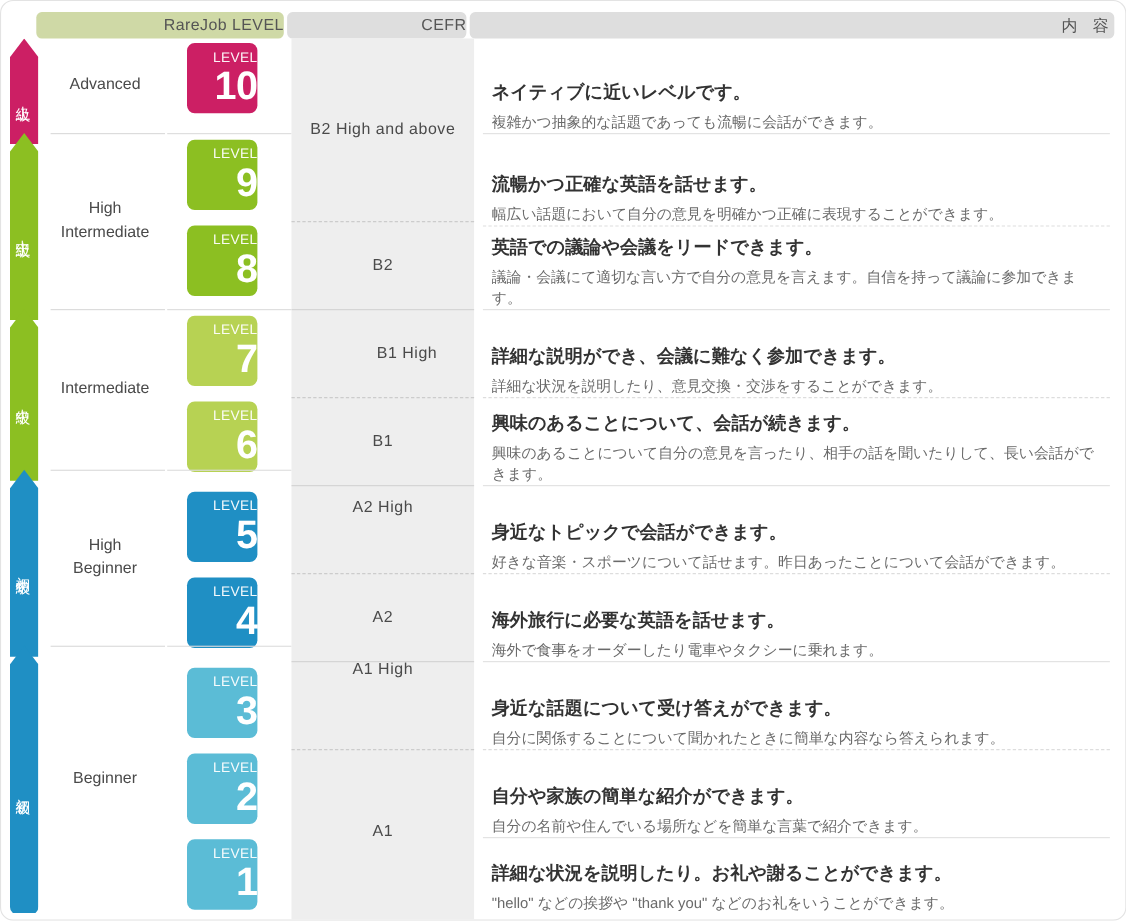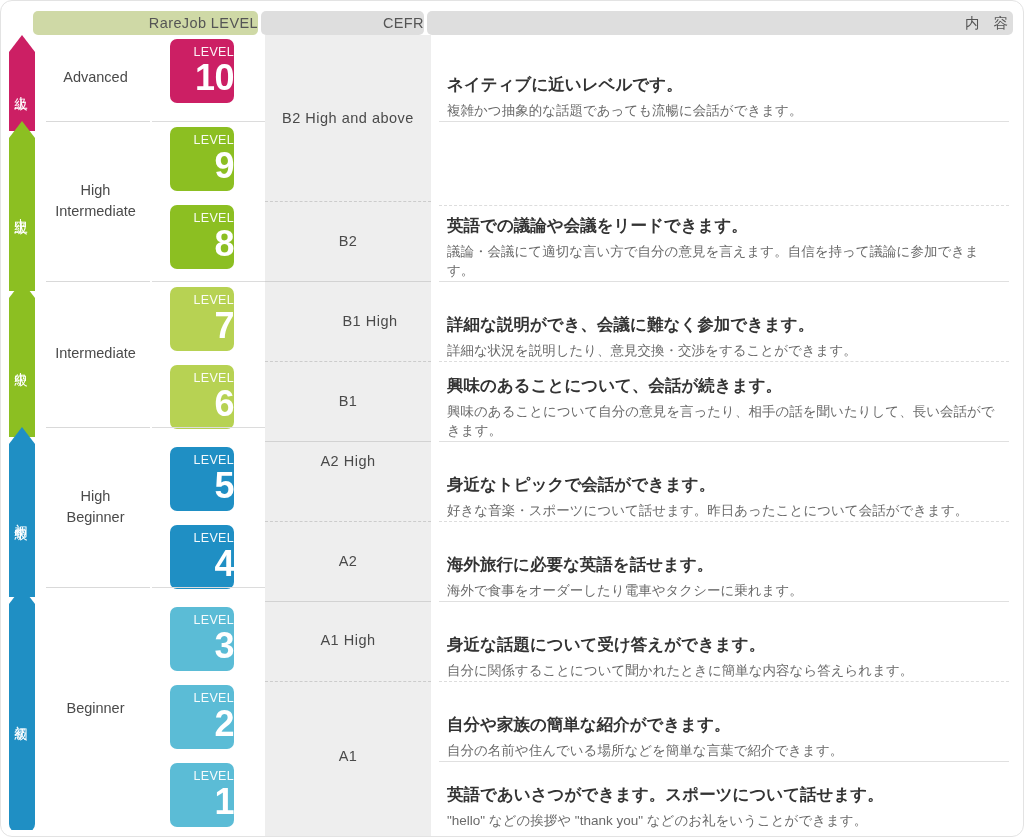--- a/index.html
+++ b/index.html
@@ -326,40 +326,44 @@
         </div>
         <div class="cefr-cell" style="top: 326px; height: 80px;">
           <span>B1</span>
         </div>
         <div class="cefr-cell" style="top: 386px; height: 80px;">
           <span>A2 High</span>
         </div>
         <div class="cefr-cell" style="top: 486px; height: 80px;">
           <span>A2</span>
         </div>
-        <div class="cefr-cell" style="top: 565px; height: 80px;">
+        <div class="cefr-cell" style="top: 534px; height: 80px;">
           <span>A1 High</span>
         </div>
         <div class="cefr-cell" style="top: 646px; height: 150px;">
           <span>A1</span>
         </div>
         <div class="cefr-solid" style="top: 246px;"></div>
         <div class="cefr-solid" style="top: 406px;"></div>
         <div class="cefr-solid" style="top: 566px;"></div>
         <div class="cefr-dash" style="top: 166px;"></div>
         <div class="cefr-dash" style="top: 326px;"></div>
         <div class="cefr-dash" style="top: 486px;"></div>
         <div class="cefr-dash" style="top: 646px;"></div>
       </div>
 
     <div class="body-col">
         <div class="body-cell" style="top: 0px; height: 86px;">
           <div class="body-title">ネイティブに近いレベルです。</div>
           <div class="body-desc">複雑かつ抽象的な話題であっても流暢に会話ができます。</div>
         </div>
+        <div class="body-cell" style="top: 86px; height: 84px;">
+          <div class="body-title">流暢かつ正確な英語を話せます。</div>
+          <div class="body-desc">幅広い話題において自分の意見を明確かつ正確に表現することができます。</div>
+        </div>
         <div class="body-cell" style="top: 170px; height: 76px;">
           <div class="body-title">英語での議論や会議をリードできます。</div>
           <div class="body-desc">議論・会議にて適切な言い方で自分の意見を言えます。自信を持って議論に参加できます。</div>
         </div>
         <div class="body-cell" style="top: 246px; height: 80px;">
           <div class="body-title">詳細な説明ができ、会議に難なく参加できます。</div>
           <div class="body-desc">詳細な状況を説明したり、意見交換・交渉をすることができます。</div>
         </div>
         <div class="body-cell" style="top: 326px; height: 80px;">
           <div class="body-title">興味のあることについて、会話が続きます。</div>
@@ -375,21 +379,21 @@
         </div>
         <div class="body-cell" style="top: 566px; height: 80px;">
           <div class="body-title">身近な話題について受け答えができます。</div>
           <div class="body-desc">自分に関係することについて聞かれたときに簡単な内容なら答えられます。</div>
         </div>
         <div class="body-cell" style="top: 646px; height: 80px;">
           <div class="body-title">自分や家族の簡単な紹介ができます。</div>
           <div class="body-desc">自分の名前や住んでいる場所などを簡単な言葉で紹介できます。</div>
         </div>
         <div class="body-cell" style="top: 726px; height: 70px;">
-          <div class="body-title">英語であいさつができます。スポーツについて話せます。</div>
+          <div class="body-title">詳細な状況を説明したり。お礼や謝ることができます。</div>
           <div class="body-desc">"hello" などの挨拶や "thank you" などのお礼をいうことができます。</div>
         </div>
         <div class="body-solid" style="top: 86px;"></div>
         <div class="body-solid" style="top: 246px;"></div>
         <div class="body-solid" style="top: 406px;"></div>
         <div class="body-solid" style="top: 566px;"></div>
         <div class="body-solid" style="top: 726px;"></div>
         <div class="body-dash" style="top: 170px;"></div>
         <div class="body-dash" style="top: 326px;"></div>
         <div class="body-dash" style="top: 486px;"></div>

